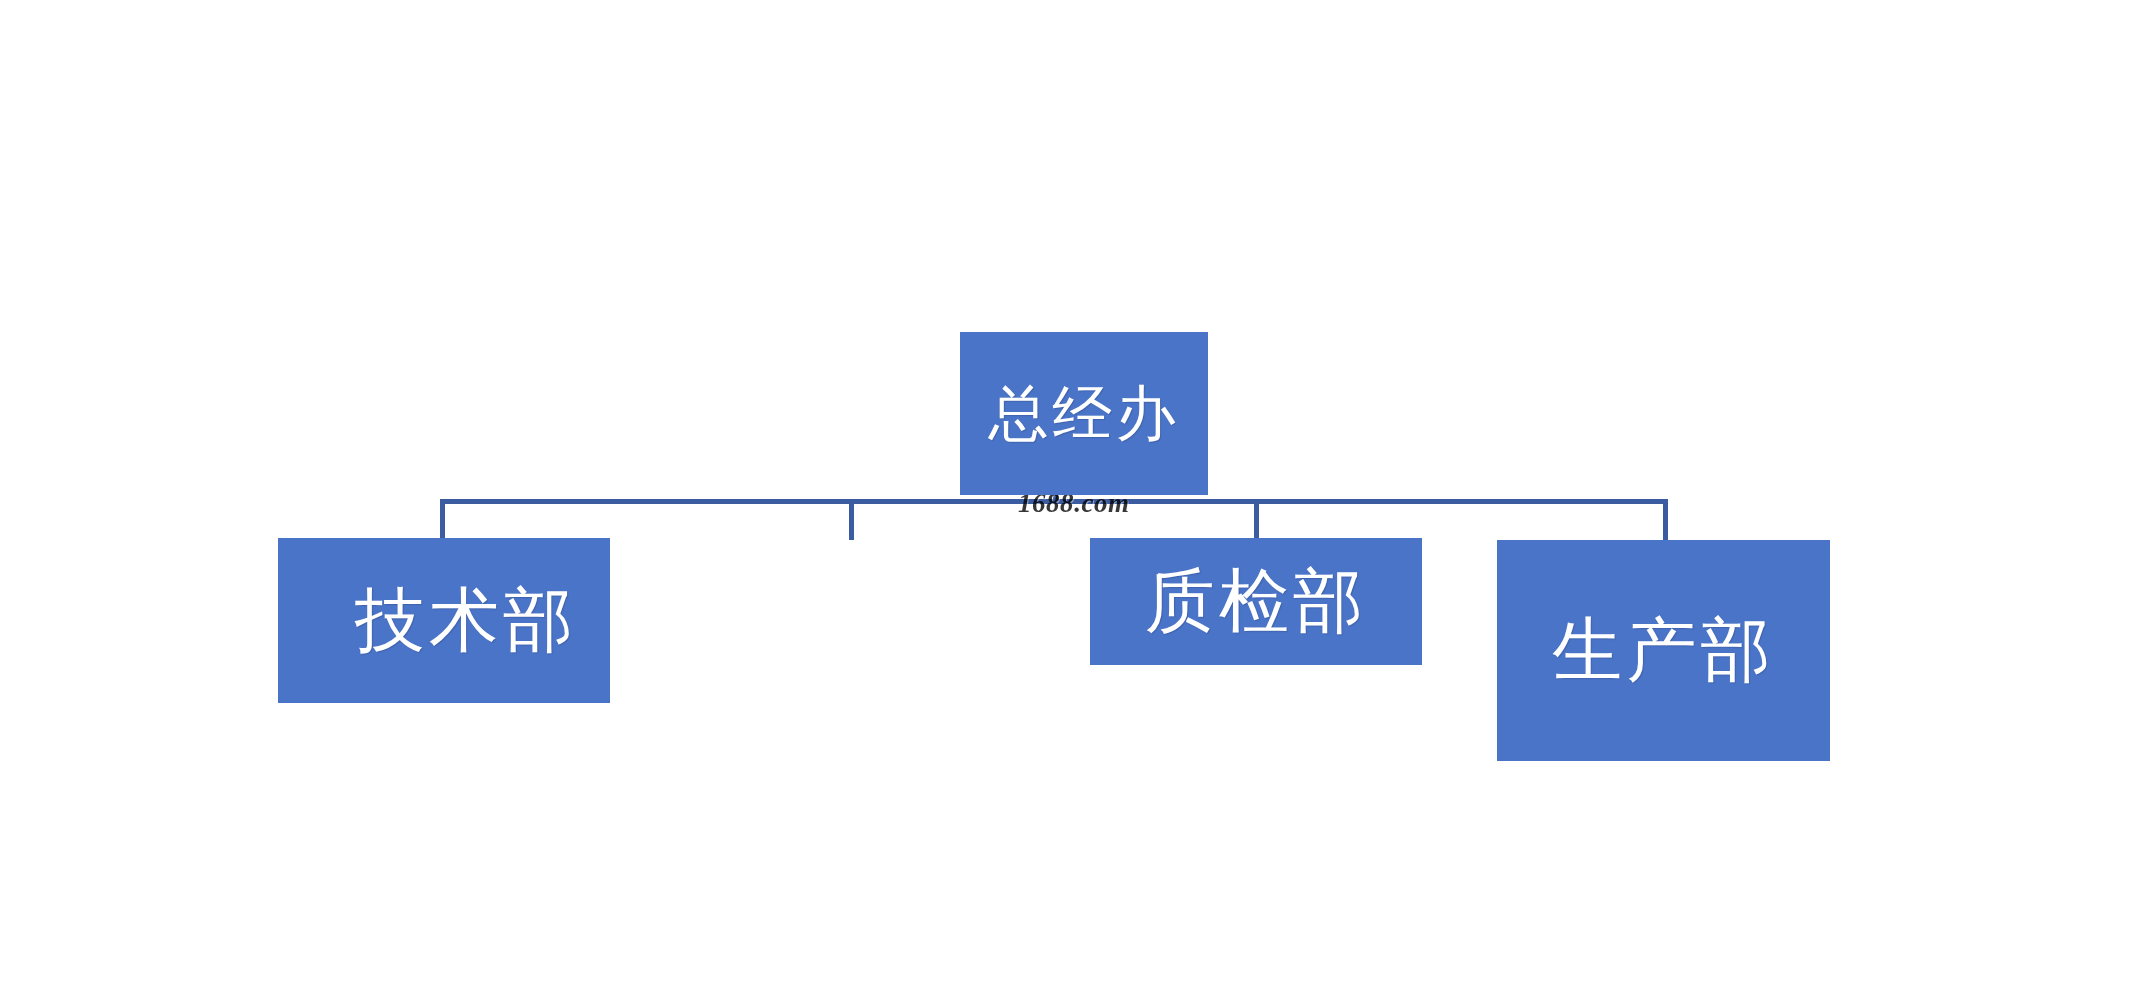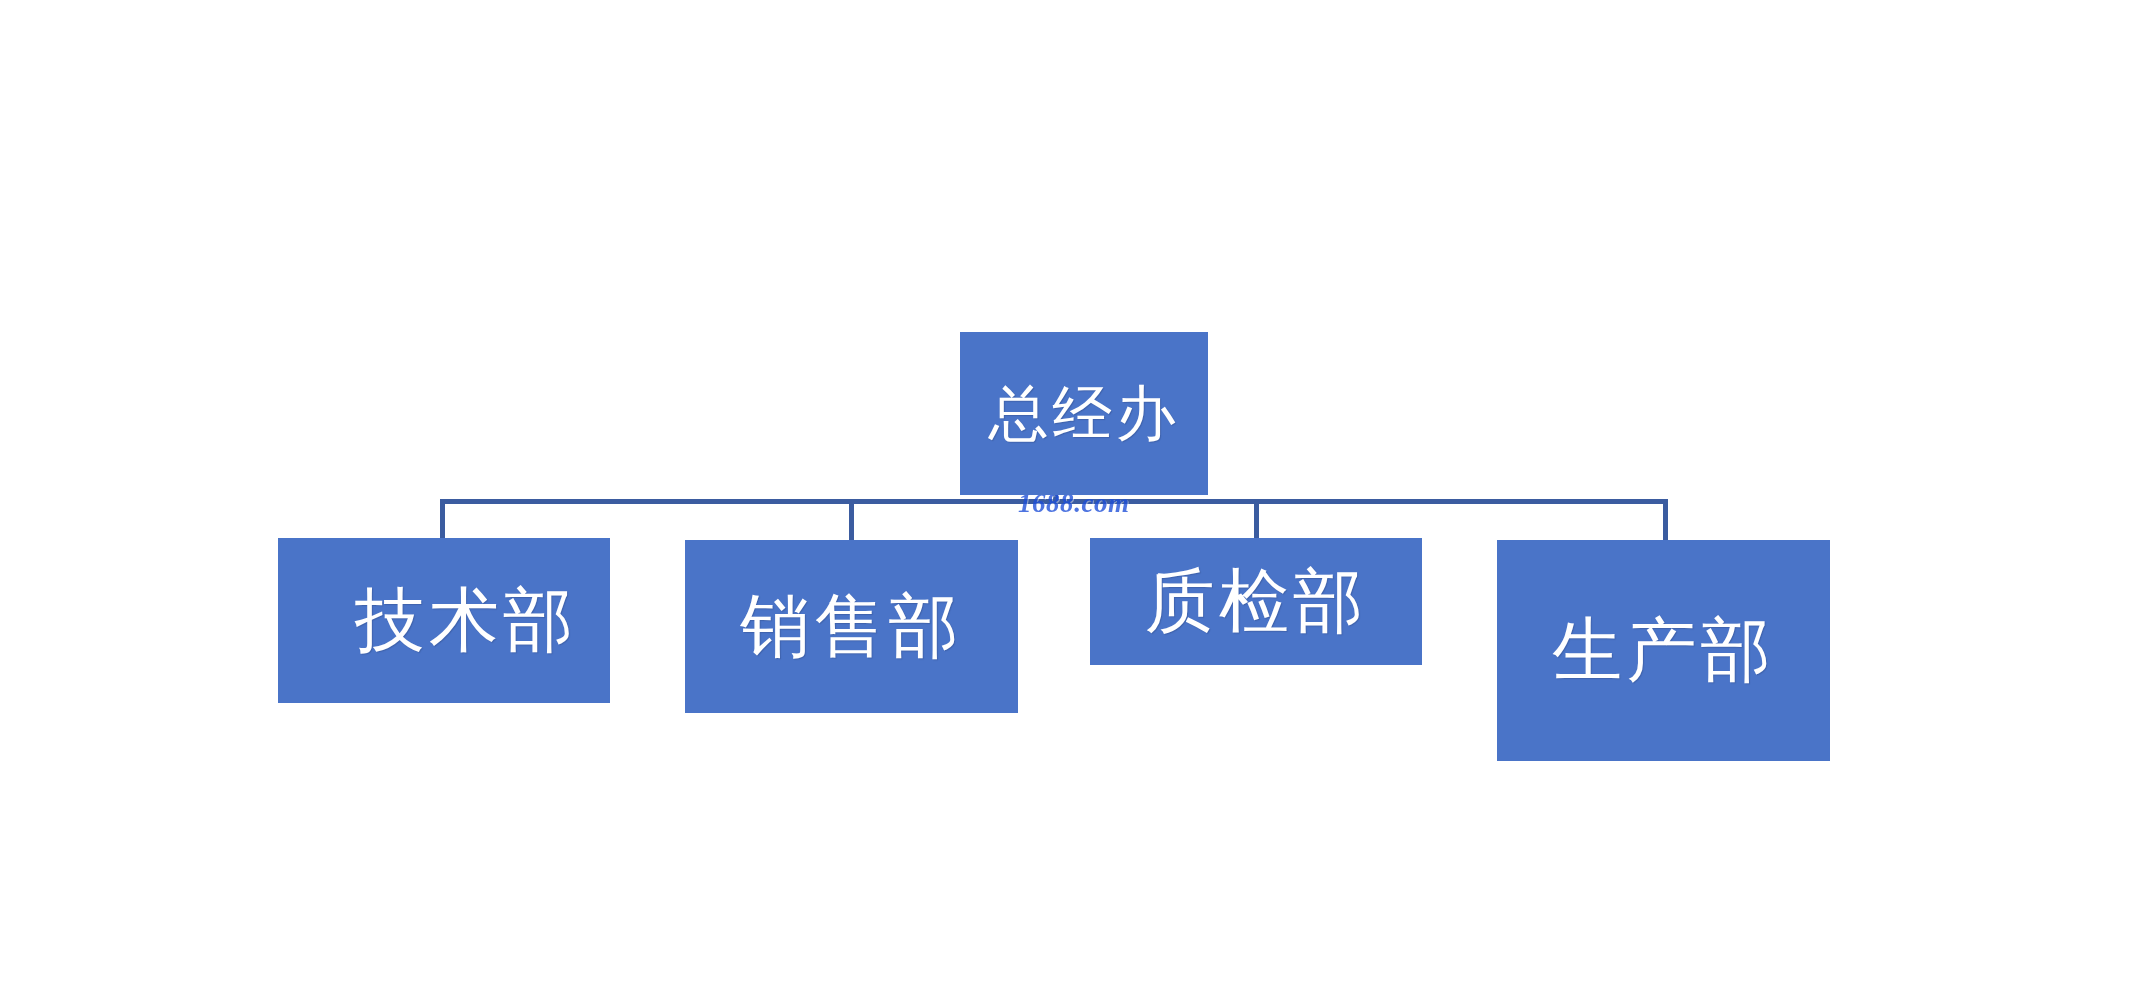--- a/index.html
+++ b/index.html
@@ -70,33 +70,30 @@
 
 <div id="canvas">
 
   <div class="connector connector--v" id="c-root-stem" style="left: 1053px; top: 465px; width: 5px; height: 39px; background: rgb(59, 92, 160);"></div>
   <div class="connector connector--h" id="c-bus" style="left: 440px; top: 499px; width: 1228px; height: 5px; background: rgb(59, 92, 160);"></div>
   <div class="connector connector--v" id="c-stem-0" style="left: 440px; top: 499px; width: 5px; height: 39px; background: rgb(59, 92, 160);"></div>
   <div class="connector connector--v" id="c-stem-1" style="left: 849px; top: 499px; width: 5px; height: 41px; background: rgb(59, 92, 160);"></div>
   <div class="connector connector--v" id="c-stem-2" style="left: 1254px; top: 499px; width: 5px; height: 39px; background: rgb(59, 92, 160);"></div>
   <div class="connector connector--v" id="c-stem-3" style="left: 1663px; top: 499px; width: 5px; height: 41px; background: rgb(59, 92, 160);"></div>
 
-  <div class="watermark" id="watermark" style="left: 1018px; top: 488px; color: #1d4ed8;">1688.com</div>
+  <div class="watermark" id="watermark" style="left: 1018px; top: 488px; color: #000000;">1688.com</div>
 
   <div class="node node--root" id="node-root" style="left: 932px; top: 332px; width: 248px; height: 163px; background: rgb(74, 116, 200); margin-left: 28px;">
     <span class="node-label">总经办</span>
   </div>
 
   <div class="node node--child" id="node-child-0" style="left: 278px; top: 538px; width: 332px; height: 165px; background: rgb(74, 116, 200); padding-left: 44px;">
     <span class="node-label">技术部</span>
   </div>
 
-  <div class="node node--child" id="node-child-1" style="left: 685px; top: 540px; width: 333px; height: 173px; background: rgb(74, 116, 200);">
-    <span class="node-label">销售部</span>
-  </div>
 
   <div class="node node--child" id="node-child-2" style="left: 1090px; top: 538px; width: 332px; height: 127px; background: rgb(74, 116, 200);">
     <span class="node-label">质检部</span>
   </div>
 
   <div class="node node--child" id="node-child-3" style="left: 1497px; top: 540px; width: 333px; height: 221px; background: rgb(74, 116, 200);">
     <span class="node-label">生产部</span>
   </div>
 
 </div>

